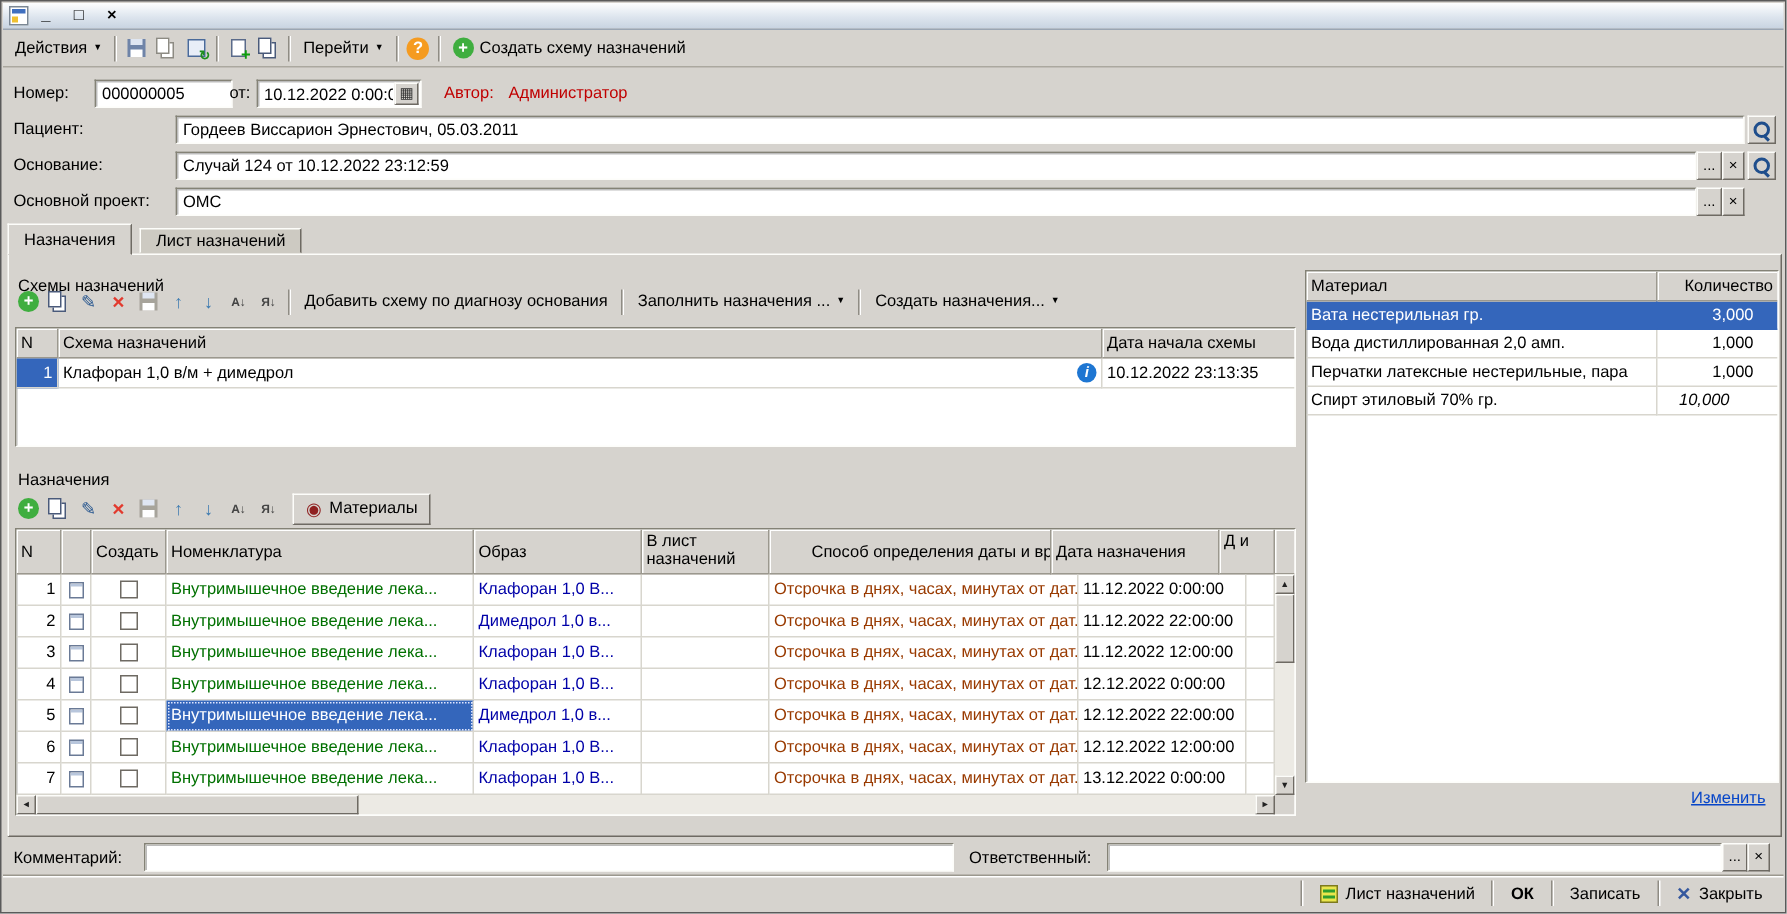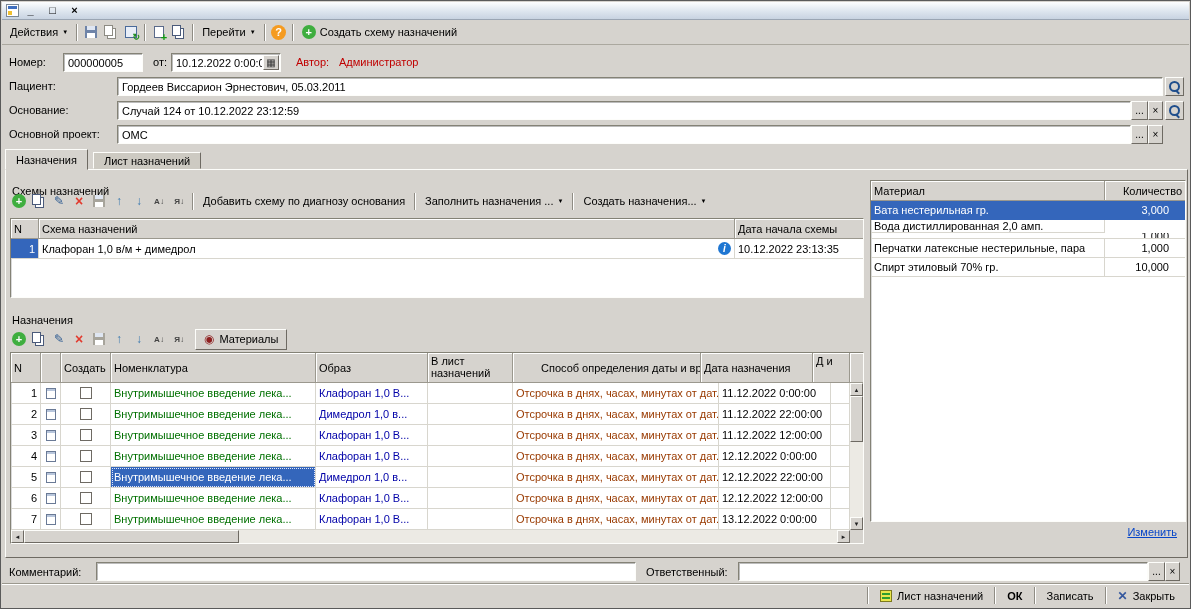--- a/index.html
+++ b/index.html
@@ -144,21 +144,21 @@
         <span class="ic-help">?</span>
       </div>
     <div class="tsep"></div>
     <div class="tbtn">
       <span class="ic-addcircle">+</span>
       <span>Создать схему назначений</span>
     </div>
   </div>
 
   <span class="flabel" style="left:8px;top:52px;">Номер:</span>
-  <input class="inp" style="left: 62px; top: 52px; width: 80px;" value="000000005">
+  <input class="inp" style="left: 62px; top: 52px; width: 92px;" value="000000005">
   <span class="flabel" style="left:152px;top:52px;">от:</span>
   <input class="inp" style="left: 170px; top: 52px; width: 110px; padding-right: 18px;" value="10.12.2022 0:00:00">
   <span class="sbtn" style="left:262px;top:54px;width:16px;height:15px;">
       <span class="ic-cal">▦</span>
     </span>
   <span class="flabel red" style="left:295px;top:52px;">Автор:</span>
   <span class="flabel red" style="left:338px;top:52px;">Администратор</span>
 
   <span class="flabel" style="left:8px;top:76px;">Пациент:</span>
   <input class="inp" style="left: 116px; top: 76px; width: 1046px;" value="Гордеев Виссарион Эрнестович, 05.03.2011">
@@ -431,31 +431,31 @@
 
     <div class="gtable" style="left:864px;top:10px;width:316px;height:342px;">
       <div class="trow" style="height:20px;">
         <div class="th" style="width:234px;">Материал</div>
         <div class="th fill" style="flex:1;justify-content:flex-end;">Количество</div>
       </div>
       <div class="trow sel" style="height:19px;">
         <div class="td" style="width:234px;border-color:#3466bb;">Вата нестерильная гр.</div>
         <div class="td num" style="flex:1;border-right:none;border-color:#3466bb;padding-right:16px;">3,000</div>
       </div>
-      <div class="trow" style="height:19px;flex-direction:column;">
+      <div class="trow" style="height:19px;">
         <div class="td" style="width:234px;">Вода дистиллированная 2,0 амп.</div>
         <div class="td num" style="flex:1;border-right:none;padding-right:16px;">1,000</div>
       </div>
       <div class="trow" style="height:19px;">
         <div class="td" style="width:234px;">Перчатки латексные нестерильные, пара</div>
         <div class="td num" style="flex:1;border-right:none;padding-right:16px;">1,000</div>
       </div>
       <div class="trow" style="height:19px;">
         <div class="td" style="width:234px;">Спирт этиловый 70% гр.</div>
-        <div class="td num" style="flex:1;border-right:none;padding-right:16px;">10,000</div>
+        <div class="td num" style="flex:1;border-right:none;padding-right:32px;font-style:italic;">10,000</div>
       </div>
     </div>
     <span class="link" style="top:356px;right:10px;">Изменить</span>
   </div>
 
   <span class="flabel" style="left:8px;top:562px;">Комментарий:</span>
   <input class="inp" style="left: 95px; top: 561px; width: 540px;">
   <span class="flabel" style="left:645px;top:562px;">Ответственный:</span>
   <input class="inp" style="left: 737px; top: 561px; width: 410px;">
   <span class="sbtn" style="left:1147px;top:561px;width:17px;">...</span>

